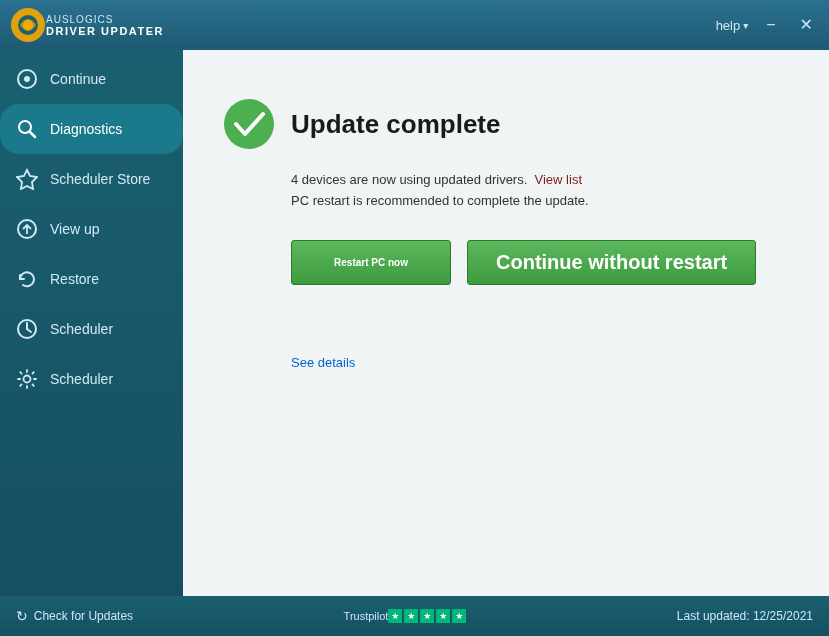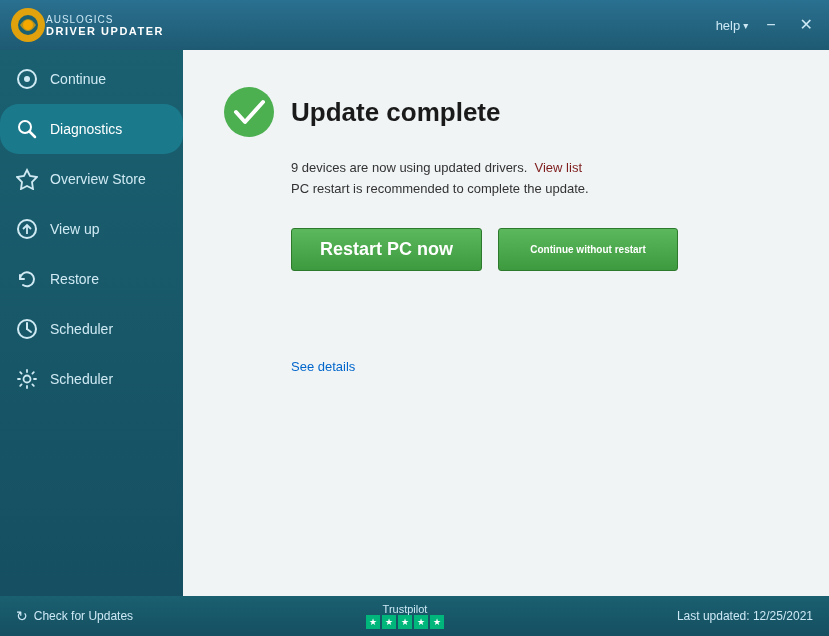--- a/index.html
+++ b/index.html
@@ -113,21 +113,21 @@
     
     .content-area {
       flex: 1;
       background: #f0f4f5;
       padding: 0;
       display: flex;
       flex-direction: column;
     }
 
     .content-inner {
-      padding: 36px 40px 24px 40px;
+      padding: 48px 40px 24px 40px;
       flex: 1;
     }
 
     .update-header {
       display: flex;
       align-items: center;
       gap: 16px;
       margin-bottom: 20px;
     }
     .check-circle {
@@ -155,45 +155,45 @@
       text-decoration: none;
     }
 
     .action-buttons {
       margin-left: 68px;
       display: flex;
       gap: 16px;
       margin-bottom: 32px;
     }
     .btn-restart {
-      background: linear-gradient(to bottom, #5cb85c, #3e9a3e);
-      color: #fff;
-      border: 1px solid #2d7a2d;
-      padding: 10px 28px;
-      font-size: 18px;
-      font-weight: 600;
-      cursor: pointer;
-      border-radius: 3px;
-      min-width: 160px;
-    }
-    .btn-continue {
       background: linear-gradient(to bottom, #5cb85c, #3e9a3e);
       color: #fff;
       border: 1px solid #2d7a2d;
       padding: 10px 28px;
       font-size: 10px;
       font-weight: 600;
       cursor: pointer;
       border-radius: 3px;
+      min-width: 160px;
+    }
+    .btn-continue {
+      background: linear-gradient(to bottom, #5cb85c, #3e9a3e);
+      color: #fff;
+      border: 1px solid #2d7a2d;
+      padding: 10px 28px;
+      font-size: 20px;
+      font-weight: 600;
+      cursor: pointer;
+      border-radius: 3px;
       min-width: 180px;
     }
 
     .see-details {
       margin-left: 68px;
-      margin-top: 86px;
+      margin-top: 68px;
     }
     .see-details a {
       color: #0066cc;
       font-size: 13px;
       text-decoration: none;
     }
 
     
     .footer {
       height: 40px;
@@ -210,21 +210,20 @@
       color: #cde8f5;
       font-size: 12px;
       cursor: pointer;
     }
     .footer-left .refresh-icon {
       font-size: 14px;
     }
     .footer-center {
       display: flex;
       align-items: center;
-      flex-direction: column;
     }
     .trustpilot-label {
       color: #cde8f5;
       font-size: 11px;
     }
     .trustpilot-stars {
       display: flex;
       gap: 2px;
     }
     .star {
@@ -283,21 +282,21 @@
         <circle cx="9" cy="9" r="6" stroke="#ffffff" stroke-width="2"></circle>
         <line x1="13.5" y1="13.5" x2="19" y2="19" stroke="#ffffff" stroke-width="2.5" stroke-linecap="round"></line>
       </svg>
       <span>Diagnostics</span>
     </div>
 
     <div class="sidebar-item">
       <svg class="sidebar-icon" viewBox="0 0 22 22" fill="none">
         <polygon points="11,2 14,8 21,9 16,14 17,21 11,18 5,21 6,14 1,9 8,8" stroke="#d0eaf4" stroke-width="1.8" fill="none"></polygon>
       </svg>
-      <span>Overview Store</span>
+      <span>Scheduler Store</span>
     </div>
 
     <div class="sidebar-item">
       <svg class="sidebar-icon" viewBox="0 0 22 22" fill="none">
         <circle cx="11" cy="11" r="9" stroke="#d0eaf4" stroke-width="2"></circle>
         <polyline points="7,11 11,7 15,11" stroke="#d0eaf4" stroke-width="1.8" fill="none"></polyline>
         <line x1="11" y1="7" x2="11" y2="16" stroke="#d0eaf4" stroke-width="1.8"></line>
       </svg>
       <span>View up</span>
     </div>
@@ -334,21 +333,21 @@
       <div class="update-header">
         <svg class="check-circle" viewBox="0 0 52 52">
           <circle cx="26" cy="26" r="25" fill="#4caf50"></circle>
           <polyline points="13,26 22,36 40,16" stroke="white" stroke-width="4" fill="none" stroke-linecap="round" stroke-linejoin="round"></polyline>
         </svg>
         <span class="update-title">Update complete</span>
       </div>
 
       <div class="update-desc">
         <p>
-          <span>9 devices are now using updated drivers.</span>
+          <span>4 devices are now using updated drivers.</span>
           &nbsp;<a href="#">View list</a>
         </p>
         <p>PC restart is recommended to complete the update.</p>
       </div>
 
       <div class="action-buttons">
         <button class="btn-restart">Restart PC now</button>
         <button class="btn-continue">Continue without restart</button>
       </div>
 

